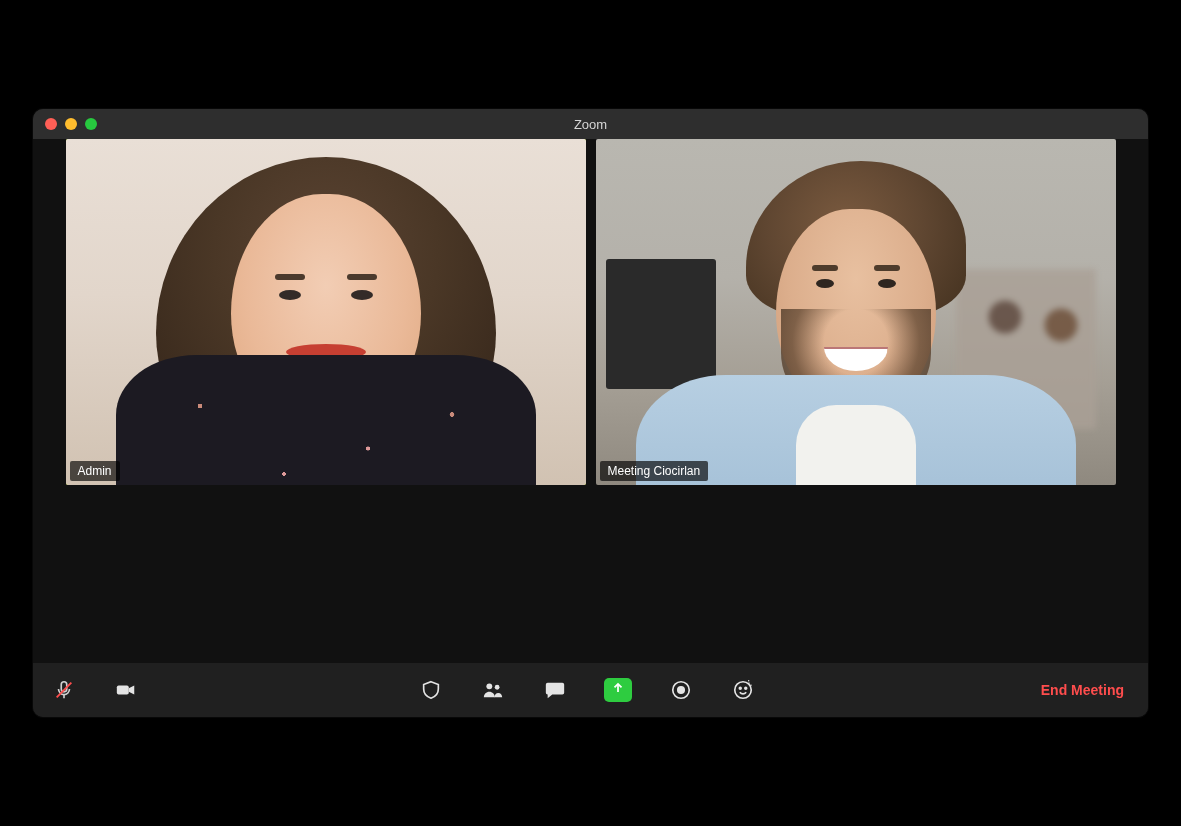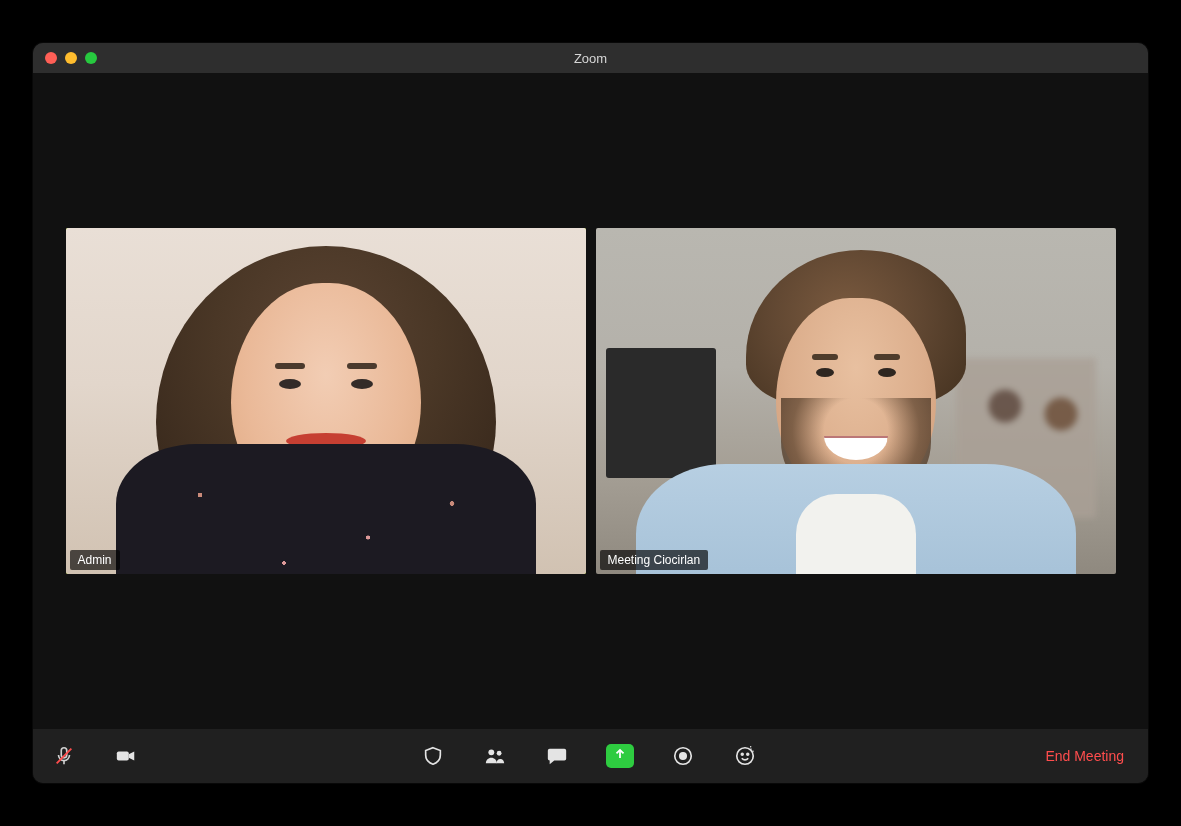--- a/index.html
+++ b/index.html
@@ -10,21 +10,21 @@
     background: #000;
     font-family: -apple-system, BlinkMacSystemFont, "Segoe UI", Helvetica, Arial, sans-serif;
     display: flex;
     align-items: center;
     justify-content: center;
     overflow: hidden;
   }
 
   .window {
     width: 1115px;
-    height: 740px;
+    height: 608px;
     background: #1c1c1c;
     border-radius: 10px;
     display: flex;
     flex-direction: column;
     box-shadow: 0 0 0 1px rgba(255,255,255,0.03);
   }
 
   
   .titlebar {
     height: 30px;
@@ -57,21 +57,20 @@
     font-size: 13px;
     font-weight: 500;
     pointer-events: none;
   }
 
   
   .video-area {
     flex: 1;
     background: #111;
     display: flex;
-    align-items: center;
     justify-content: center;
     padding: 0 16px;
   }
   .video-grid {
     display: flex;
     gap: 10px;
   }
   .video-tile {
     width: 520px;
     height: 346px;
@@ -216,21 +215,21 @@
     cursor:pointer;
   }
   .tb-btn svg { width:22px; height:22px; display:block; }
   .share-btn {
     width:28px;height:24px;border-radius:5px;background:#2ecc40;
     display:flex;align-items:center;justify-content:center;color:#fff;
   }
   .share-btn svg{width:14px;height:14px;}
   .muted-mic { color:#cfcfcf; position:relative; }
   .end-meeting {
-    color:#ff4d4d; font-size:14px; font-weight:400; cursor:pointer;
+    color:#ff4d4d; font-size:14px; font-weight:700; cursor:pointer;
     padding:4px 6px;
   }
 </style>
 </head>
 <body>
 
 <div class="window">
 
   <div class="titlebar">
     <div class="traffic-lights">

